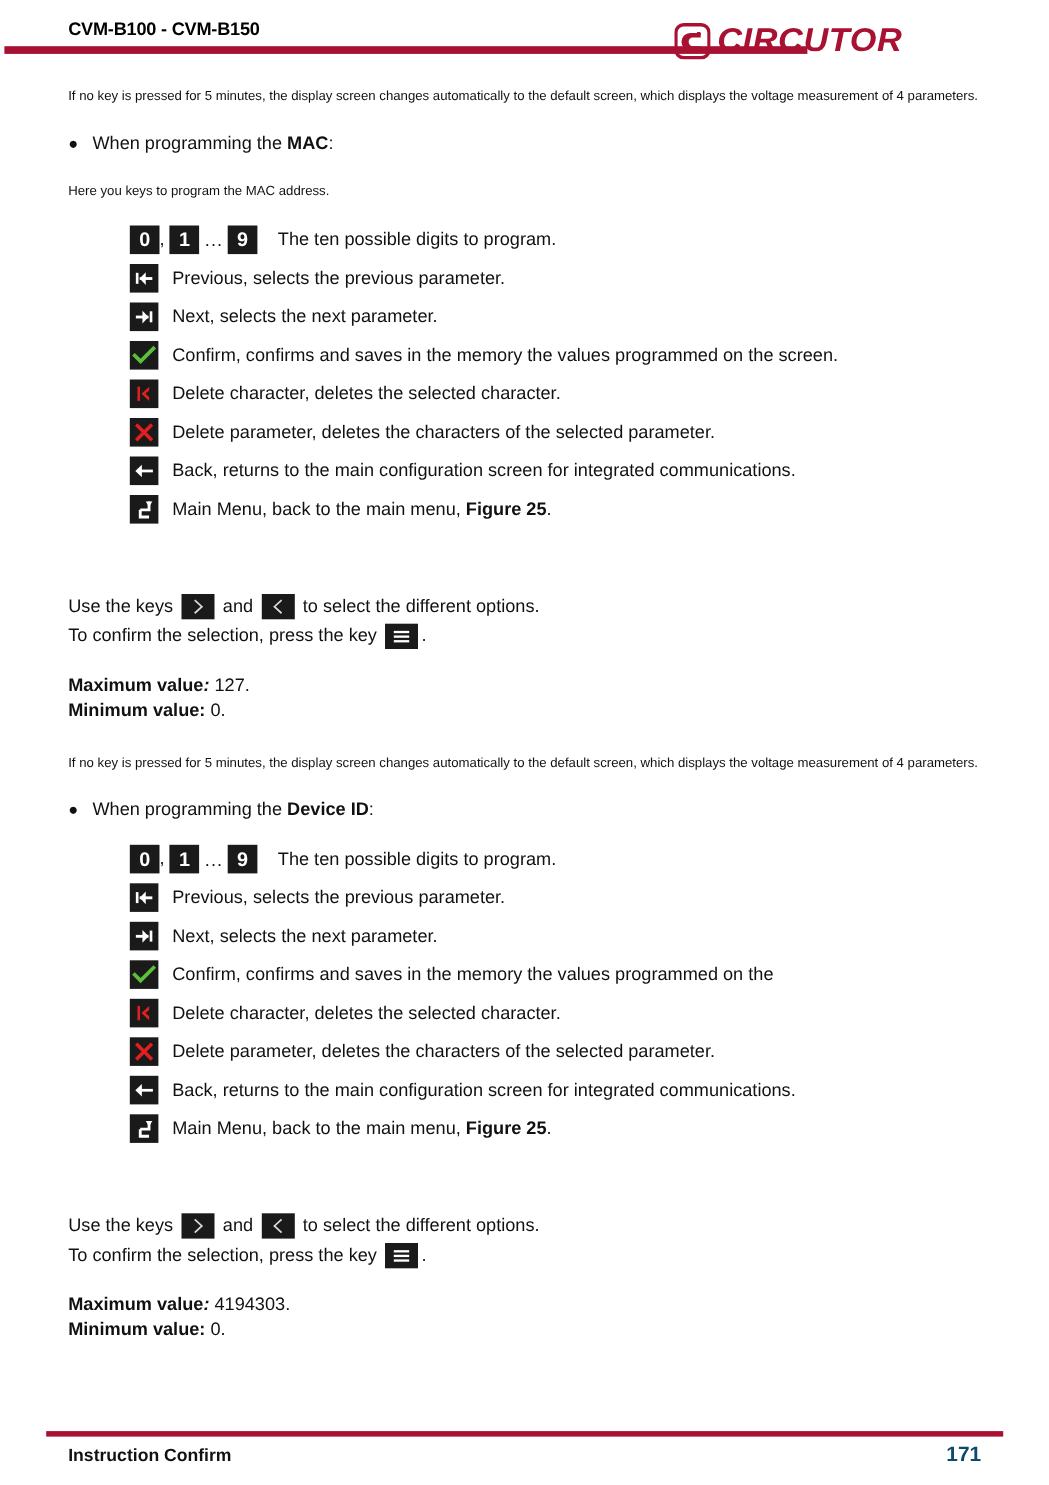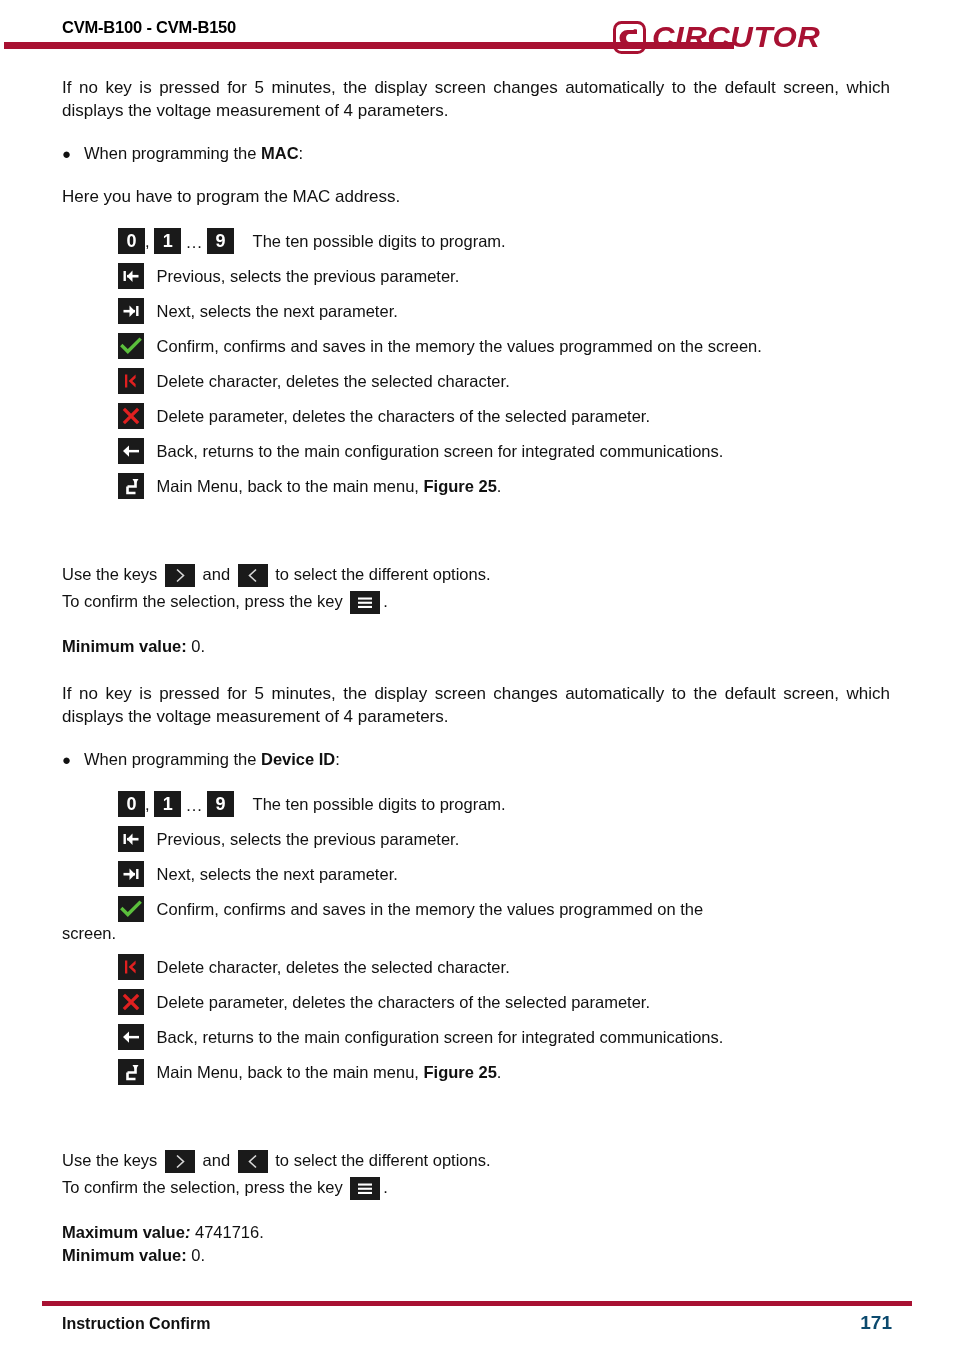--- a/index.html
+++ b/index.html
@@ -67,21 +67,21 @@
 
   
   .content {
     position: absolute;
     left: 62px;
     top: 76px;
     width: 828px;
   }
   p.body-text {
     margin: 0 0 0 0;
-    font-size: 17px;
+    font-size: 12px;
     line-height: 23px;
     text-align: justify;
     text-justify: inter-word;
     color: #111111;
   }
   .spacer-sm { height: 13px; }
   .spacer-md { height: 20px; }
   .spacer-lg { height: 24px; }
 
   .bullet-row {
@@ -231,21 +231,21 @@
 
   <div class="spacer-md"></div>
 
   <div class="bullet-row">
     <span class="bullet-dot">●</span>
     <span><span>When programming the </span><b>MAC</b><span>:</span></span>
   </div>
 
   <div class="spacer-md"></div>
 
-  <p class="body-text">Here you have to program the MAC address.</p>
+  <p class="body-text">Here you keys to program the MAC address.</p>
 
   <div class="spacer-md"></div>
 
   <div class="icon-list">
 
     <div class="icon-line digits-line">
       <span class="keybox digit">0</span><span class="sep">,</span>
       <span class="keybox digit">1</span><span class="dots">...</span><span class="keybox digit">9</span>
       <span class="label" style="margin-left:14px">The ten possible digits to program.</span>
     </div>
@@ -346,20 +346,23 @@
         <rect x="8" y="6.5" width="14" height="2.1" fill="#ffffff"></rect>
         <rect x="8" y="10.7" width="14" height="2.1" fill="#ffffff"></rect>
         <rect x="8" y="14.9" width="14" height="2.1" fill="#ffffff"></rect>
       </svg>
     </span><span>.</span>
   </div>
 
   <div class="spacer-md"></div>
 
   <div class="value-line">
+    <span class="lbl">Maximum value</span><span class="lbl-i">:</span><span> 127.</span>
+  </div>
+  <div class="value-line">
     <span class="lbl">Minimum value:</span><span> 0.</span>
   </div>
 
   <div class="spacer-lg"></div>
 
   <p class="body-text">If no key is pressed for 5 minutes, the display screen changes automatically to the default screen, which displays the voltage measurement of 4 parameters.</p>
 
   <div class="spacer-md"></div>
 
   <div class="bullet-row">
@@ -399,21 +402,20 @@
       <span class="label">Next, selects the next parameter.</span>
     </div>
 
     <div class="icon-line">
       <span class="keybox sq">
         <svg width="26" height="26" viewBox="0 0 26 26">
           <path d="M4.5 13.2 L9.8 18.5 L21.5 6.8" fill="none" stroke="#5BBF3C" stroke-width="3.4" stroke-linecap="square"></path>
         </svg>
       </span>
       <span class="label">Confirm, confirms and saves in the memory the values programmed on the</span>
-      <div class="wrap-under">screen.</div>
     </div>
 
     <div class="icon-line">
       <span class="keybox sq">
         <svg width="26" height="26" viewBox="0 0 26 26">
           <rect x="7" y="6.5" width="2.3" height="13" fill="#E02020"></rect>
           <path d="M17.6 6.5 L10.6 13 L17.6 19.5 L17.6 15.9 L14.3 13 L17.6 10.1 Z" fill="#E02020"></path>
         </svg>
       </span>
       <span class="label">Delete character, deletes the selected character.</span>
@@ -474,21 +476,21 @@
         <rect x="8" y="6.5" width="14" height="2.1" fill="#ffffff"></rect>
         <rect x="8" y="10.7" width="14" height="2.1" fill="#ffffff"></rect>
         <rect x="8" y="14.9" width="14" height="2.1" fill="#ffffff"></rect>
       </svg>
     </span><span>.</span>
   </div>
 
   <div class="spacer-md"></div>
 
   <div class="value-line">
-    <span class="lbl">Maximum value</span><span class="lbl-i">:</span><span> 4741716.</span>
+    <span class="lbl">Maximum value</span><span class="lbl-i">:</span><span> 4194303.</span>
   </div>
   <div class="value-line">
     <span class="lbl">Minimum value:</span><span> 0.</span>
   </div>
 
 </div>
 
 <div class="footer-rule"></div>
 <div class="footer">
   <span class="footer-left">Instruction Confirm</span>

